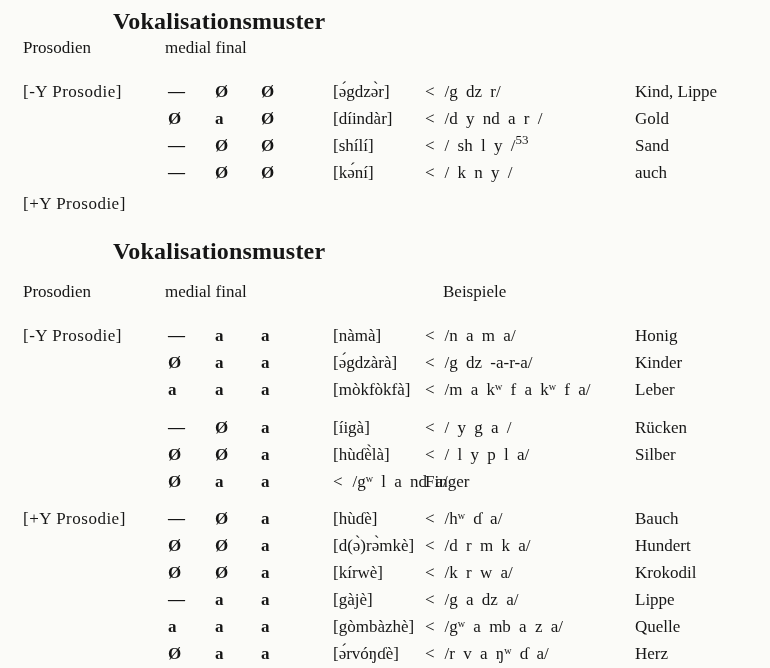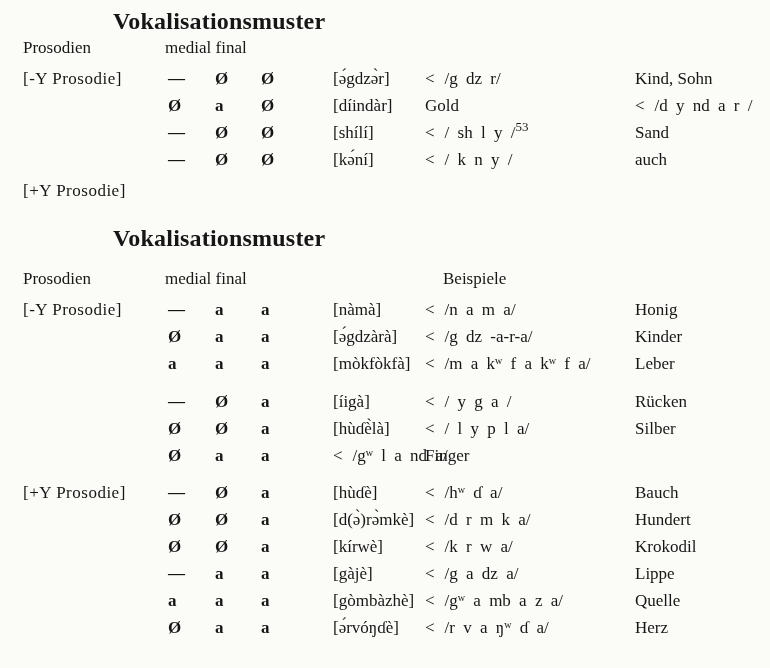--- a/index.html
+++ b/index.html
@@ -29,21 +29,21 @@
     letter-spacing: 0.2px;
   }
   .title2 { margin-top: 26px; }
   .hdr {
     display: grid;
     grid-template-columns: 142px 278px 1fr;
     line-height: 20px;
     margin-top: 6px;
   }
   .hdr2 { margin-top: 20px; }
-  .rows { margin-top: 7px; }
+  .rows { margin-top: 20px; }
   .rows-g2 { margin-top: 11px; }
   .rows-g3 { margin-top: 10px; }
   .row {
     display: grid;
     grid-template-columns: 145px 47px 46px 72px 92px 210px 1fr;
     line-height: 27px;
     align-items: baseline;
   }
   .c { white-space: nowrap; }
   .label { letter-spacing: 0.5px; }
@@ -82,31 +82,31 @@
 
     <div class="rows">
 
         <div class="row">
           <span class="c label">[-Y Prosodie]</span>
           <span class="c v">—</span>
           <span class="c v">Ø</span>
           <span class="c v">Ø</span>
           <span class="c ph">[ə́gdzə̀r]</span>
           <span class="c pm"><span class="lt">&lt;</span><span class="pmtxt">/g dz r/</span><sup class="fnote"></sup></span>
-          <span class="c gloss">Kind, Sohn</span>
+          <span class="c gloss">Kind, Lippe</span>
         </div>
 
         <div class="row">
           <span class="c label"></span>
           <span class="c v">Ø</span>
           <span class="c v">a</span>
           <span class="c v">Ø</span>
           <span class="c ph">[díindàr]</span>
+          <span class="c pm"><span class="lt">&lt;</span><span class="pmtxt">/d y nd a r /</span><sup class="fnote"></sup></span>
           <span class="c gloss">Gold</span>
-          <span class="c pm"><span class="lt">&lt;</span><span class="pmtxt">/d y nd a r /</span><sup class="fnote"></sup></span>
         </div>
 
         <div class="row">
           <span class="c label"></span>
           <span class="c v">—</span>
           <span class="c v">Ø</span>
           <span class="c v">Ø</span>
           <span class="c ph">[shílí]</span>
           <span class="c pm"><span class="lt">&lt;</span><span class="pmtxt">/ sh l y /</span><sup class="fnote">53</sup></span>
           <span class="c gloss">Sand</span>

